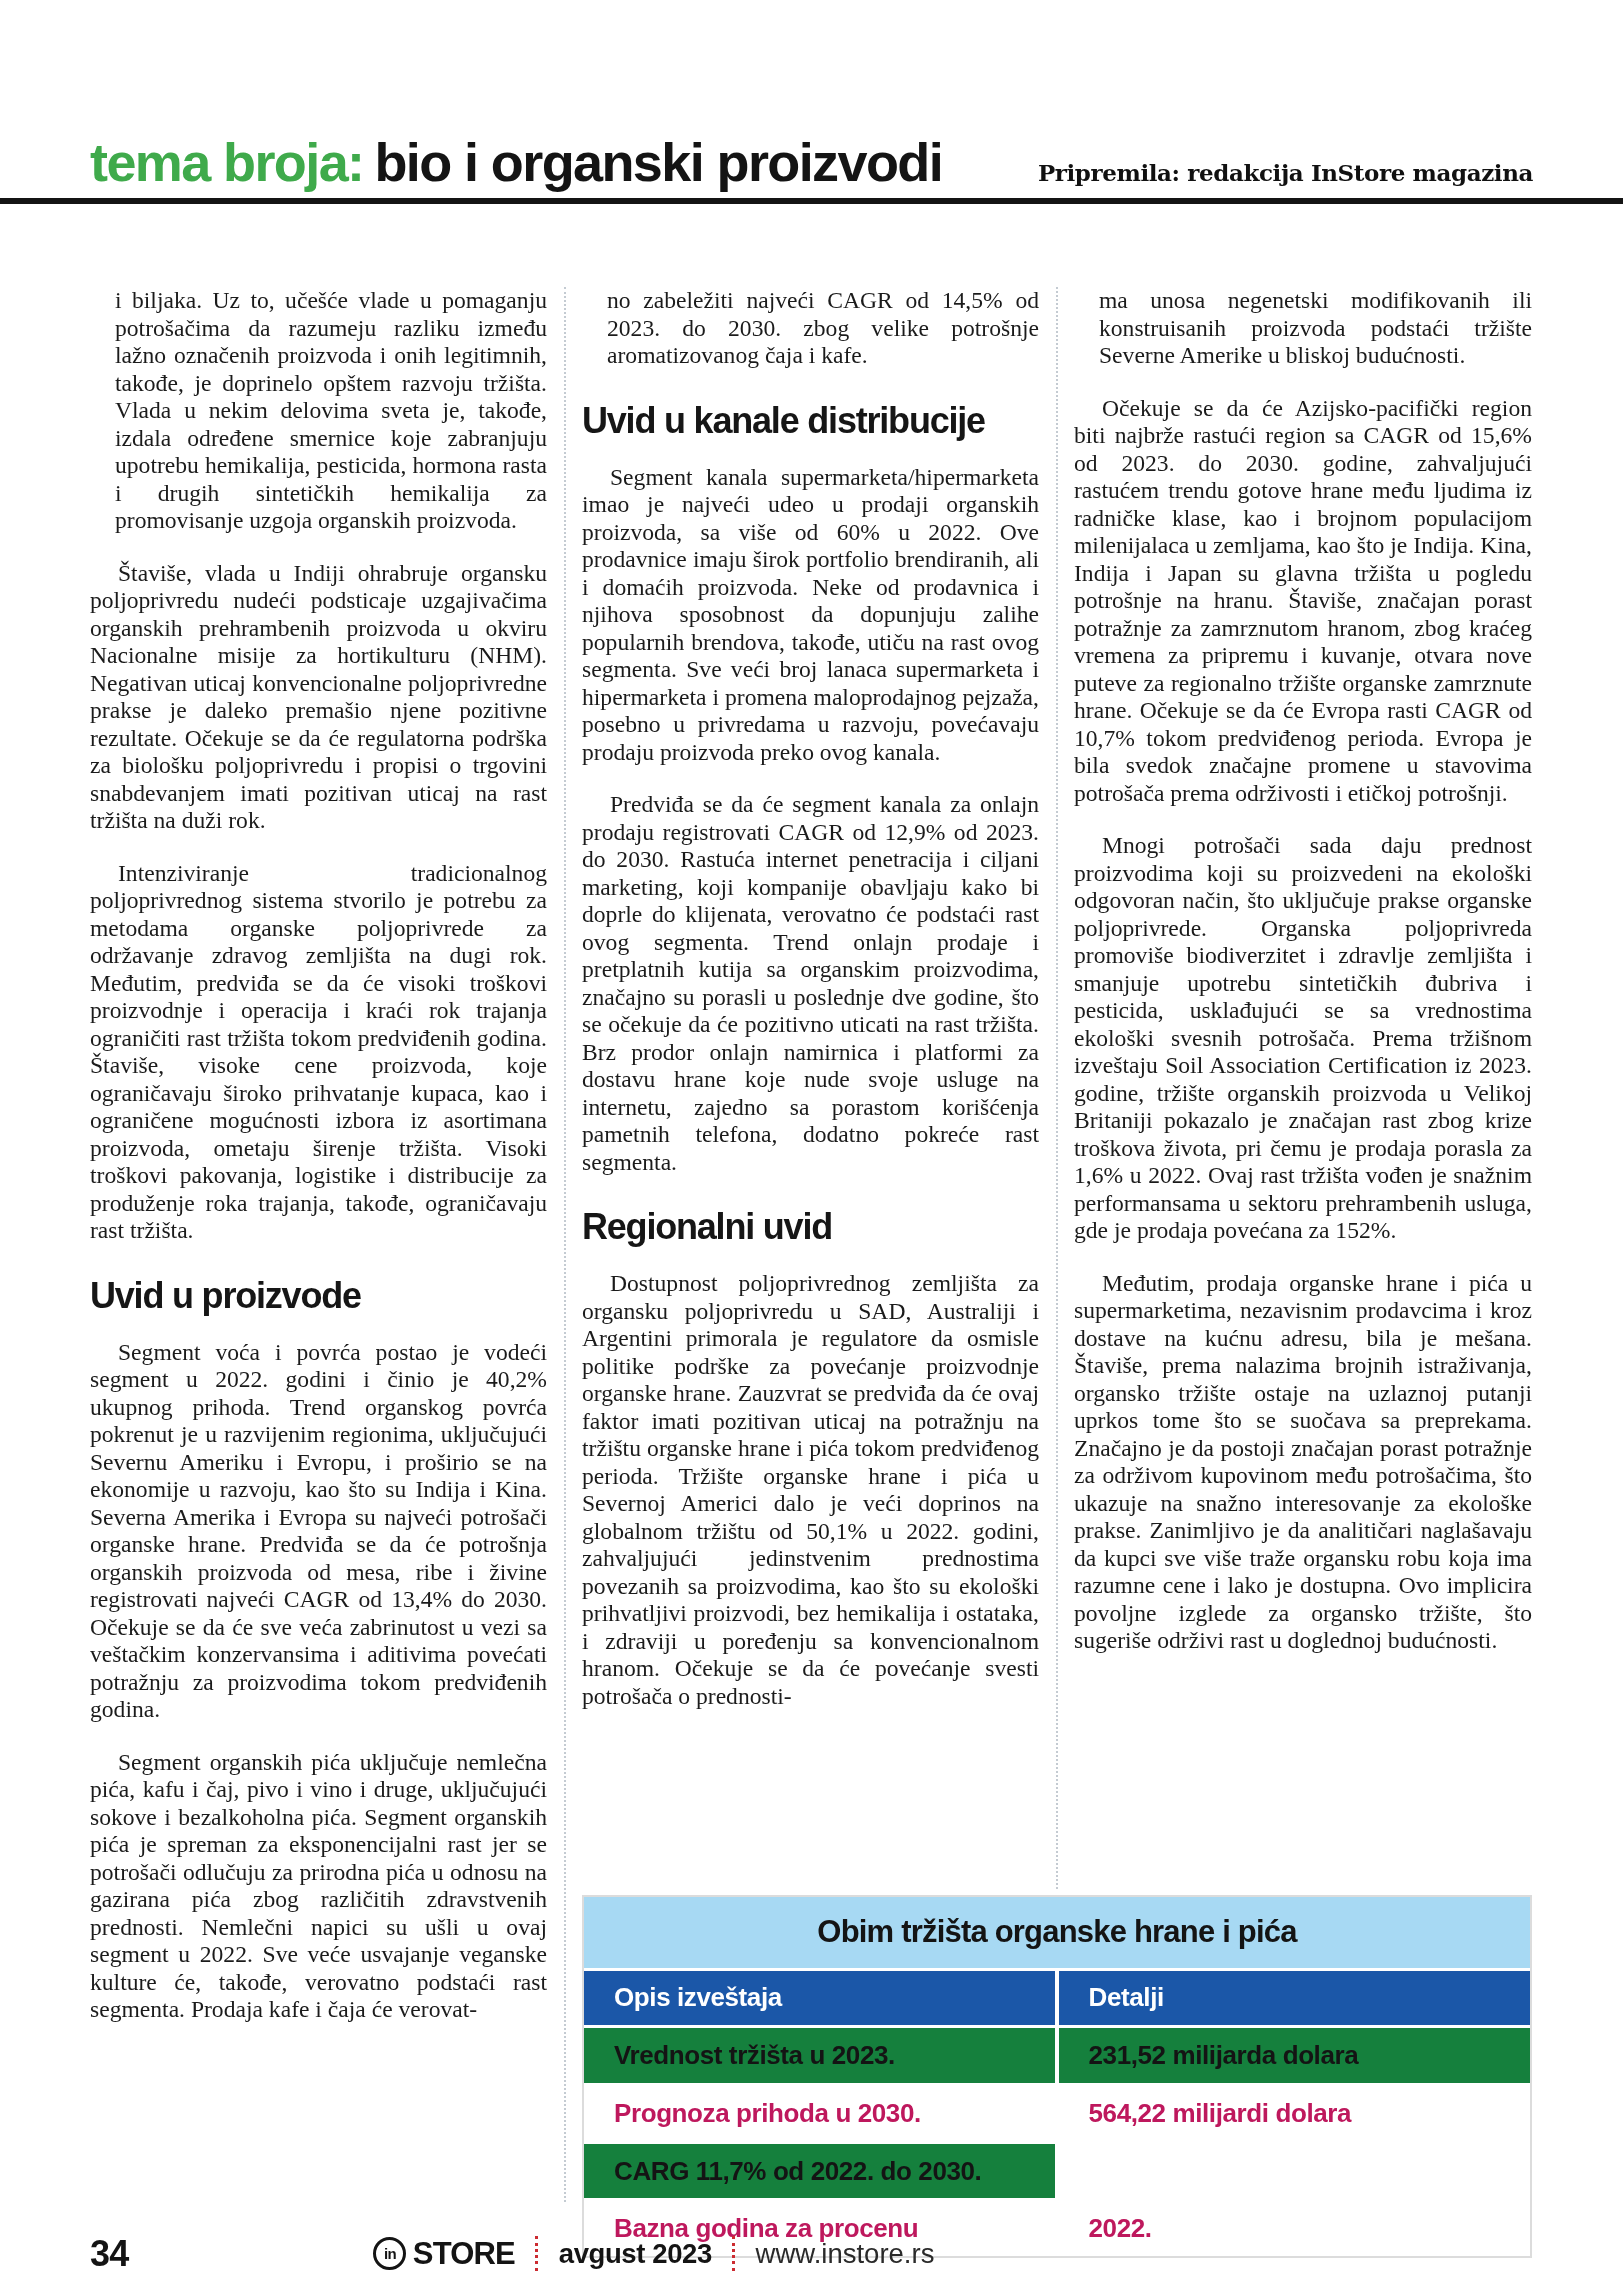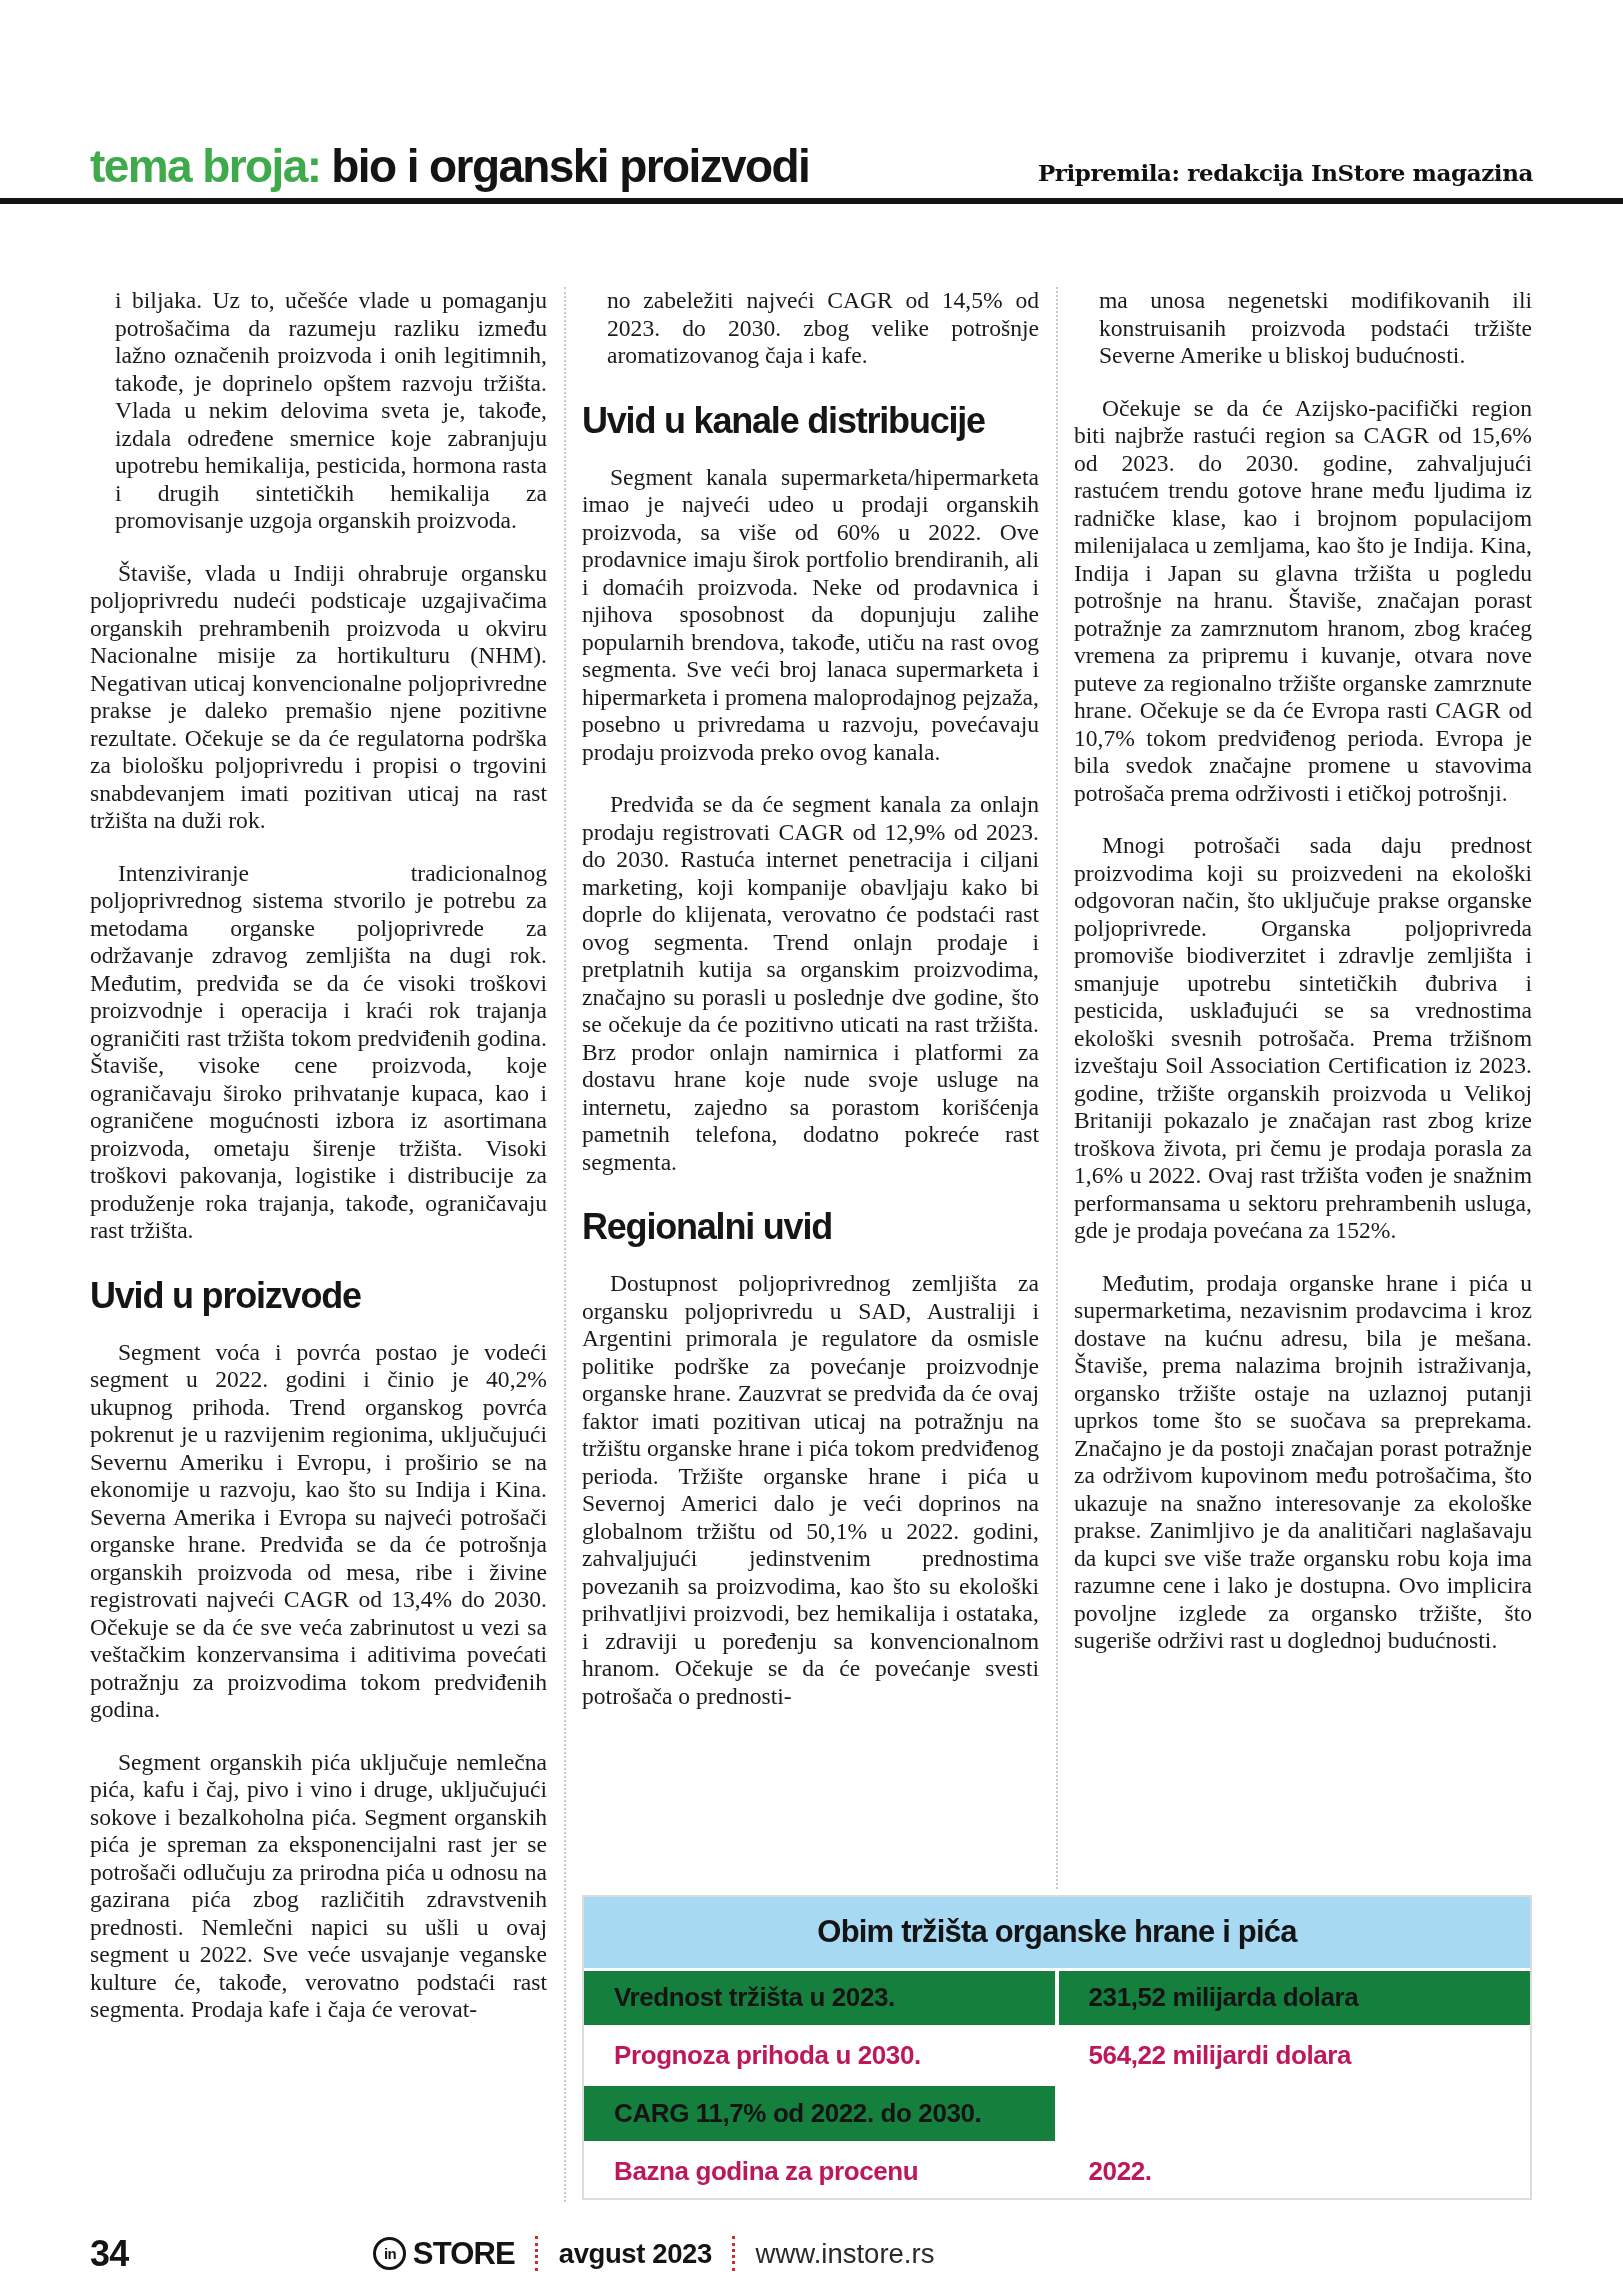--- a/index.html
+++ b/index.html
@@ -4,21 +4,21 @@
 <style>
   html,body{margin:0;padding:0;background:#888;}
   .page{
     position:relative;width:1623px;height:2295px;background:#ffffff;
     font-family:"Liberation Serif",serif;color:#1b1b1b;overflow:hidden;
   }
   
   .header{position:absolute;left:90px;right:90px;top:101px;height:88px;
     display:flex;justify-content:space-between;align-items:flex-end;}
   .headline-row{font-family:"Liberation Sans",sans-serif;font-weight:800;
-    font-size:46px;letter-spacing:-1.6px;line-height:1;white-space:nowrap;}
+    font-size:54px;letter-spacing:-1.6px;line-height:1;white-space:nowrap;}
   .kicker{color:#3faa4b;}
   .main-title{color:#141414;margin-left:11px;}
   .byline{font-family:"DejaVu Serif",serif;font-weight:700;font-size:23px;
     color:#111;letter-spacing:-0.4px;padding-bottom:3.1px;}
   .top-rule{position:absolute;left:0;right:0;top:198px;height:5.5px;background:#141414;}
   
   .content{position:absolute;left:90px;top:287px;width:1443px;
     display:grid;grid-template-columns:457px 457px 458px;grid-template-rows:1608px auto;
     column-gap:35px;grid-template-areas:"c1 c2 c3" "c1 tb tb";}
   .colA{grid-area:c1;}
@@ -98,20 +98,24 @@
     <div class="col colC">
       <p class="body noind">ma unosa negenetski modifikovanih ili konstruisanih proizvoda podstaći tržište Severne Amerike u bliskoj budućnosti.</p>
       <p class="body">Očekuje se da će Azijsko-pacifički region biti najbrže rastući region sa CAGR od 15,6% od 2023. do 2030. godine, zahvaljujući rastućem trendu gotove hrane među ljudima iz radničke klase, kao i brojnom populacijom milenijalaca u zemljama, kao što je Indija. Kina, Indija i Japan su glavna tržišta u pogledu potrošnje na hranu. Štaviše, značajan porast potražnje za zamrznutom hranom, zbog kraćeg vremena za pripremu i kuvanje, otvara nove puteve za regionalno tržište organske zamrznute hrane. Očekuje se da će Evropa rasti CAGR od 10,7% tokom predviđenog perioda. Evropa je bila svedok značajne promene u stavovima potrošača prema održivosti i etičkoj potrošnji.</p>
       <p class="body">Mnogi potrošači sada daju prednost proizvodima koji su proizvedeni na ekološki odgovoran način, što uključuje prakse organske poljoprivrede. Organska poljoprivreda promoviše biodiverzitet i zdravlje zemljišta i smanjuje upotrebu sintetičkih đubriva i pesticida, usklađujući se sa vrednostima ekološki svesnih potrošača. Prema tržišnom izveštaju Soil Association Certification iz 2023. godine, tržište organskih proizvoda u Velikoj Britaniji pokazalo je značajan rast zbog krize troškova života, pri čemu je prodaja porasla za 1,6% u 2022. Ovaj rast tržišta vođen je snažnim performansama u sektoru prehrambenih usluga, gde je prodaja povećana za 152%.</p>
       <p class="body">Međutim, prodaja organske hrane i pića u supermarketima, nezavisnim prodavcima i kroz dostave na kućnu adresu, bila je mešana. Štaviše, prema nalazima brojnih istraživanja, organsko tržište ostaje na uzlaznoj putanji uprkos tome što se suočava sa preprekama. Značajno je da postoji značajan porast potražnje za održivom kupovinom među potrošačima, što ukazuje na snažno interesovanje za ekološke prakse. Zanimljivo je da analitičari naglašavaju da kupci sve više traže organsku robu koja ima razumne cene i lako je dostupna. Ovo implicira povoljne izglede za organsko tržište, što sugeriše održivi rast u doglednoj budućnosti.</p>
     </div>
 
     <div class="tablewrap">
       <div class="dtable">
         <div class="dtable-title">Obim tržišta organske hrane i pića</div>
+        <div class="trow thead">
+          <div class="tcell">Opis izveštaja</div>
+          <div class="tcell">Detalji</div>
+        </div>
         <div class="trow ralt">
           <div class="tcell">Vrednost tržišta u 2023.</div>
           <div class="tcell">231,52 milijarda dolara</div>
         </div>
         <div class="trow rwhite">
           <div class="tcell">Prognoza prihoda u 2030.</div>
           <div class="tcell">564,22 milijardi dolara</div>
         </div>
         <div class="trow ralt">
           <div class="tcell">CARG 11,7% od 2022. do 2030.</div>

